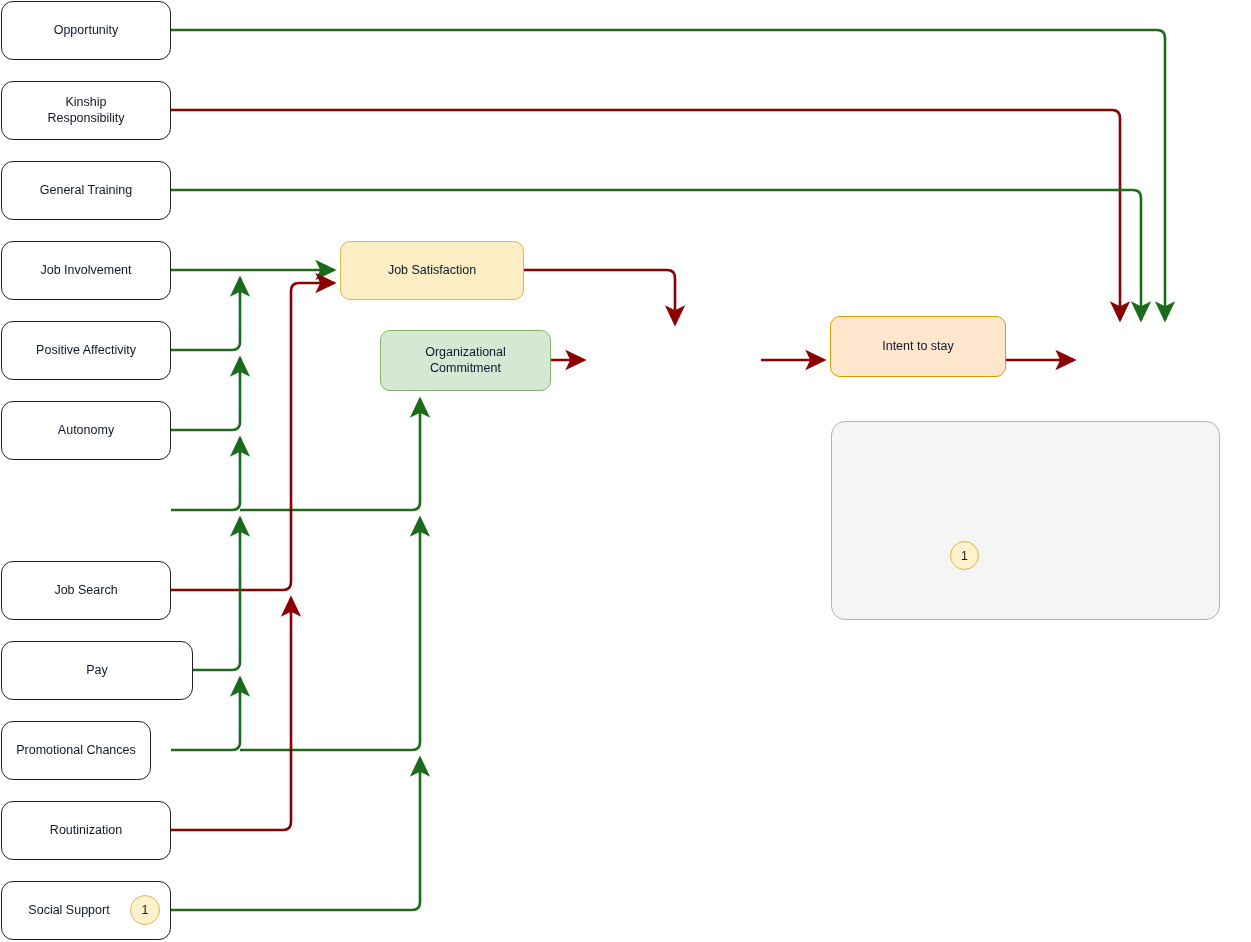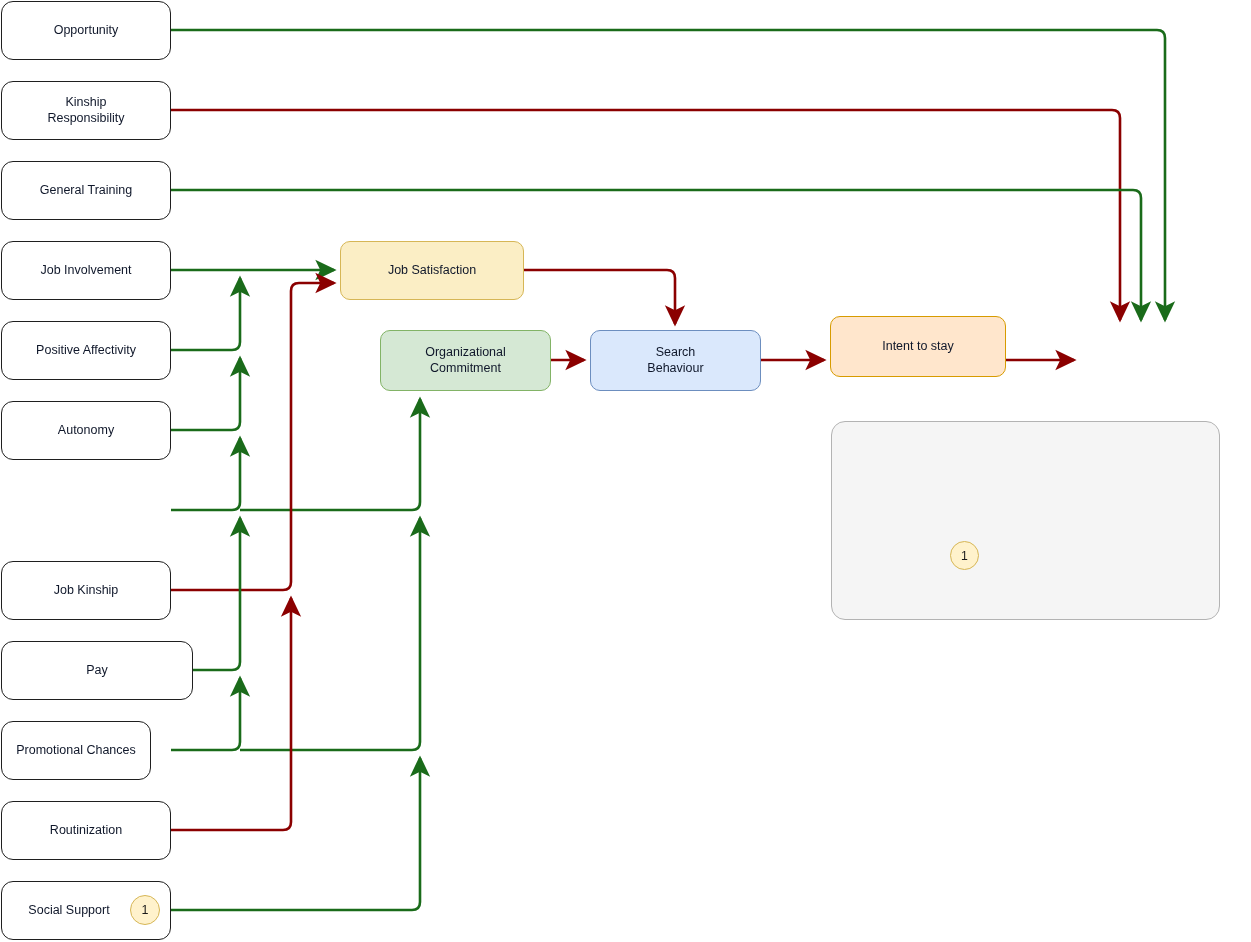--- a/index.html
+++ b/index.html
@@ -169,21 +169,21 @@
   <div class="node antecedent" style="left:1px; top:241px; width:170px; height:59px;">
     <span>Job Involvement</span>
   </div>
   <div class="node antecedent" style="left:1px; top:321px; width:170px; height:59px;">
     <span>Positive Affectivity</span>
   </div>
   <div class="node antecedent" style="left:1px; top:401px; width:170px; height:59px;">
     <span>Autonomy</span>
   </div>
   <div class="node antecedent" style="left:1px; top:561px; width:170px; height:59px;">
-    <span>Job Kinship</span>
+    <span>Job Search</span>
   </div>
   <div class="node antecedent" style="left:1px; top:641px; width:192px; height:59px;align-items:center;">
     <span>Pay</span>
   </div>
   <div class="node antecedent" style="left:1px; top:721px; width:150px; height:59px;">
     <span>Promotional Chances</span>
   </div>
   <div class="node antecedent" style="left:1px; top:801px; width:170px; height:59px;">
     <span>Routinization</span>
   </div>
@@ -193,24 +193,20 @@
   <div class="badge" style="left:130px; top:895px;">
     <span>1</span>
   </div>
 
   <div class="node jobsat" style="left:340px; top:241px; width:184px; height:59px;">
     <span>Job Satisfaction</span>
   </div>
   <div class="node orgcom" style="left:340px; top:330px; width:171px; height:61px;margin-left:40px;">
     <span>Organizational
 Commitment</span>
-  </div>
-  <div class="node search" style="left:590px; top:330px; width:171px; height:61px;">
-    <span>Search
-Behaviour</span>
   </div>
   <div class="node intent" style="left:830px; top:316px; width:176px; height:61px;">
     <span>Intent to stay</span>
   </div>
 
   <div id="legend"></div>
   <div class="legend-label" style="left:1002px; top:458px; width:220px;">Positive Relationship</div>
   <div class="legend-label" style="left:1002px; top:498px; width:220px;">Negative Relationship</div>
   <div class="legend-badge">
     <span>1</span>

